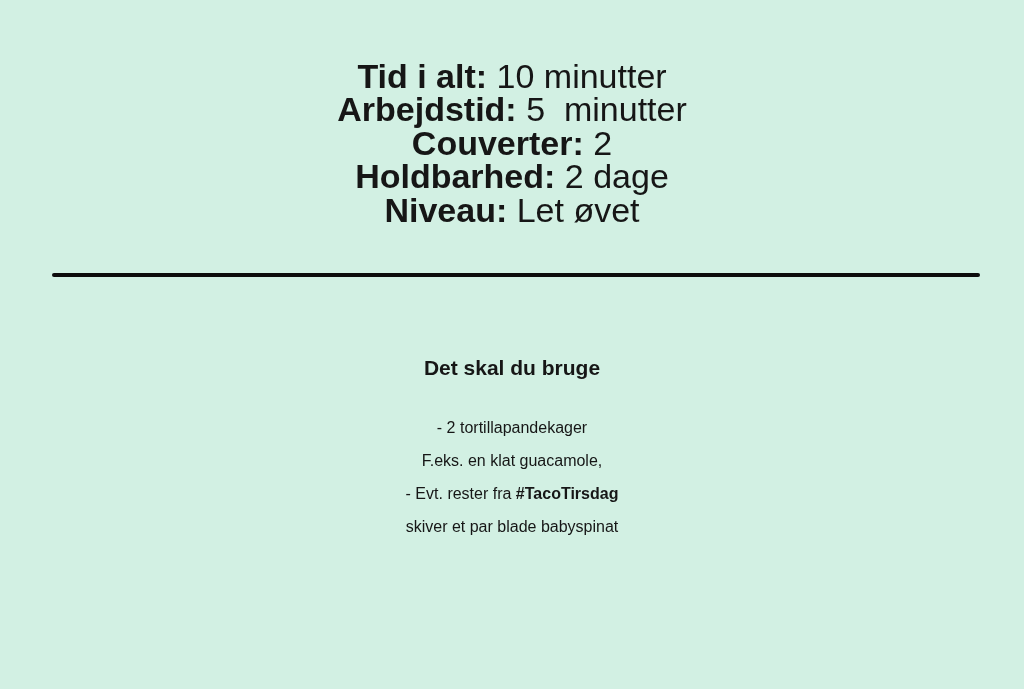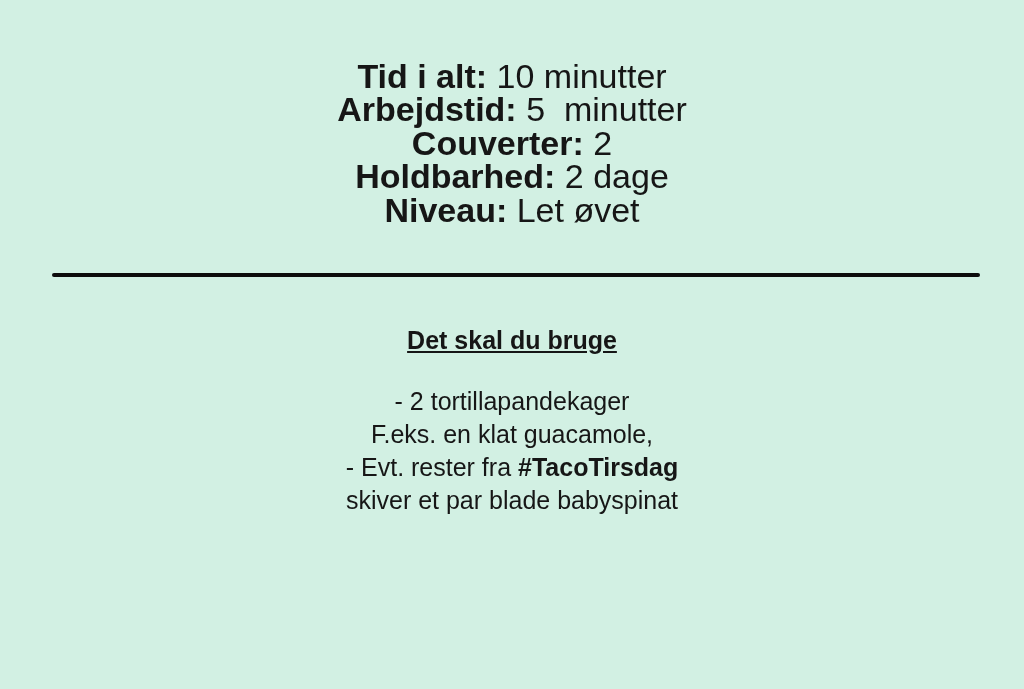--- a/index.html
+++ b/index.html
@@ -28,31 +28,30 @@
     white-space: pre-wrap;
   }
   .divider {
     width: 928px;
     height: 4px;
     margin: 46px 0 0 52px;
     background: #0c0c0c;
     border-radius: 2px;
   }
   .heading {
-    margin-top: 47px;
+    margin-top: 74px;
     text-align: center;
-    font-size: 25px;
+    font-size: 21px;
     font-weight: 700;
     line-height: 33.4px;
-    text-decoration: underline;
   }
   .ingredients {
     margin-top: 28px;
     text-align: center;
-    font-size: 25px;
+    font-size: 16px;
     line-height: 32.7px;
   }
   .bold {
     font-weight: 700;
   }
 </style>
 </head>
 <body>
 
 <div class="page">

